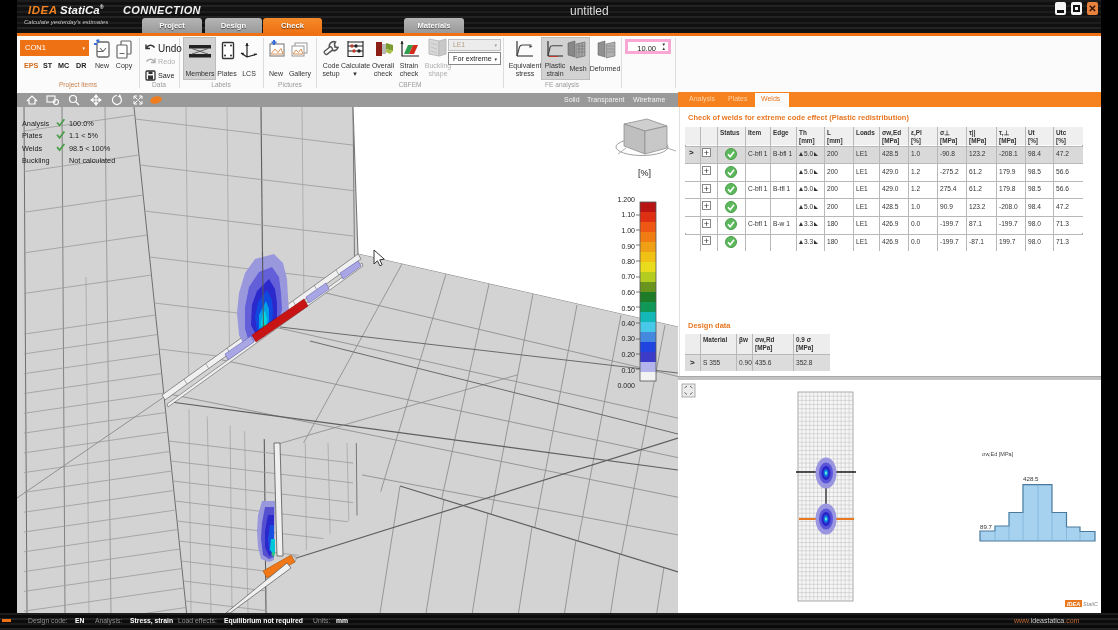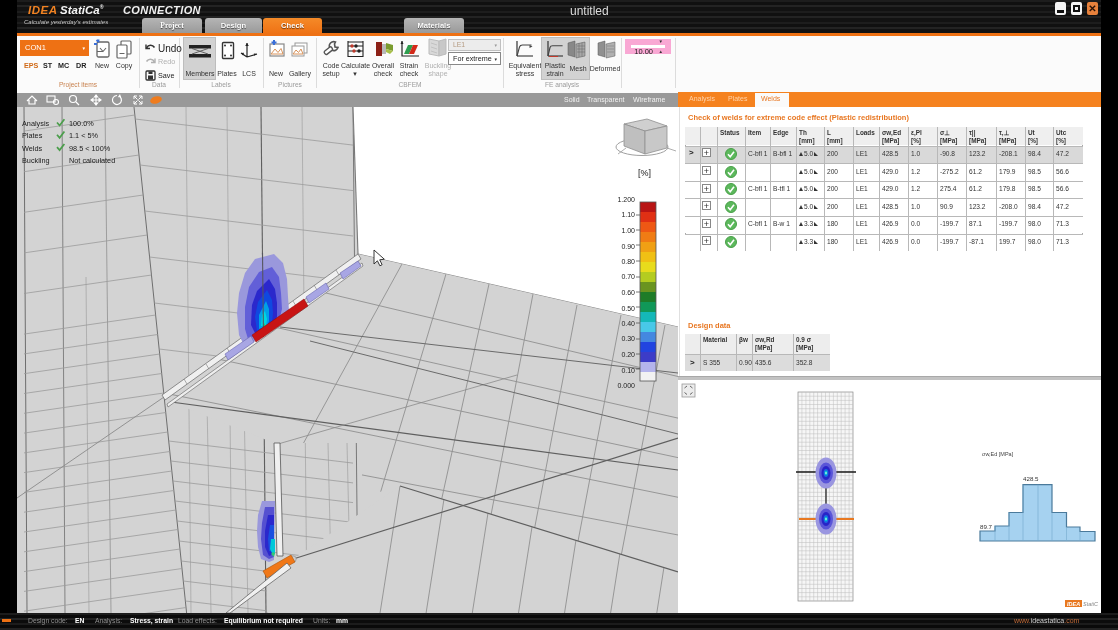--- a/index.html
+++ b/index.html
@@ -18,21 +18,21 @@
 <div class="abs" style="left:123px;top:4px;font-size:11px;font-style:italic;font-weight:bold;color:#f0f0f0;letter-spacing:.4px">CONNECTION</div>
 <div class="abs" style="left:24px;top:19px;font-size:6px;font-style:italic;color:#c8c8c8">Calculate yesterday's estimates</div>
 <div class="abs" style="left:570px;top:4px;font-size:12px;color:#ddd">untitled</div>
 <div class="abs" style="left:1055px;top:2px;width:11px;height:13px;background:#f5f5f5;border-radius:2px">
     <div class="abs" style="left:2px;top:8px;width:7px;height:2.5px;background:#111"></div>
   </div>
 <div class="abs" style="left:1071px;top:2px;width:11px;height:13px;background:#f5f5f5;border-radius:2px">
     <div class="abs" style="left:2px;top:3px;width:7px;height:7px;border:2px solid #111"></div>
   </div>
 <div class="abs" style="left:1087px;top:2px;width:11px;height:13px;background:#e8823c;border-radius:2px;color:#2a1205;font-size:10px;font-weight:bold;text-align:center;line-height:13px">✕</div>
-<div class="tab" style="left:142px;width:60px;font-family:Liberation Serif, serif;">Project</div>
+<div class="tab" style="left:142px;width:60px;">Project</div>
 <div class="tab" style="left:205px;width:57px;">Design</div>
 <div class="tab" style="left:263px;width:59px;background:linear-gradient(#f58a28,#ee7114)">Check</div>
 <div class="tab" style="left:323px;width:59px;margin-top:26px;">Report</div>
 <div class="tab" style="left:384px;width:60px;margin-left:20px;">Materials</div>
 <div class="abs" style="left:17px;top:33px;width:1084px;height:2.5px;background:#ee7114"></div>
 <div class="abs" style="left:17px;top:35.5px;width:1084px;height:57.5px;background:#fbfbfb"></div>
 <div class="sep" style="left:139px"></div>
 <div class="sep" style="left:179px"></div>
 <div class="sep" style="left:263px"></div>
 <div class="sep" style="left:316px"></div>
@@ -165,21 +165,21 @@
     <polygon points="10,5 19,3 19,17 10,19" fill="#a8a8a8" stroke="#555" stroke-width="0.5"></polygon>
     <path d="M11 7 h8 M11 10 h8 M11 13 h8 M13 4 v14 M16 3.5 v14" stroke="#666" stroke-width="0.5"></path>
   </svg>
 <div class="ilabel" style="left:565px;top:65px;width:26px">Mesh</div>
 <svg class="abs" style="left:595px;top:39px" width="22" height="20" viewBox="0 0 22 20">
     <polygon points="3,4 10,2 10,18 3,16" fill="#909090" stroke="#555" stroke-width="0.5"></polygon>
     <polygon points="11,5 20,3 20,17 11,19" fill="#b0b0b0" stroke="#555" stroke-width="0.5"></polygon>
     <path d="M12 7 h7 M12 10 h7 M12 13 h7" stroke="#777" stroke-width="0.5"></path>
   </svg>
 <div class="ilabel" style="left:585px;top:65px;width:40px">Deformed</div>
-<div class="abs" style="left:625px;top:39px;width:46px;height:15px;background:#fff;border:6px solid #f9a8d4;font-size:7.5px;color:#222;line-height:13px">
+<div class="abs" style="left:625px;top:39px;width:46px;height:15px;background:#fff;border:3px solid #f9a8d4;font-size:7.5px;color:#222;line-height:13px">
     <span style="position:absolute;right:12px">10.00</span>
     <span style="position:absolute;right:2px;top:0px;font-size:4.5px;color:#333">▲</span>
     <span style="position:absolute;right:2px;bottom:0px;font-size:4.5px;color:#333">▼</span>
   </div>
 <div class="abs" style="left:17px;top:93px;width:661px;height:14px;background:#999"></div>
 <svg class="abs" style="left:0px;top:0px;pointer-events:none" width="680" height="110" viewBox="0 0 680 110">
     <g transform="translate(0,0)">
       <path d="M27 101 l5 -5 l5 5 M29 100 v4 h6 v-4" stroke="#fff" stroke-width="1.2" fill="none"></path>
       <rect x="47" y="96" width="8" height="6" fill="none" stroke="#fff" stroke-width="1.1"></rect>
       <circle cx="56" cy="102" r="2.5" fill="none" stroke="#fff" stroke-width="1.1"></circle>

